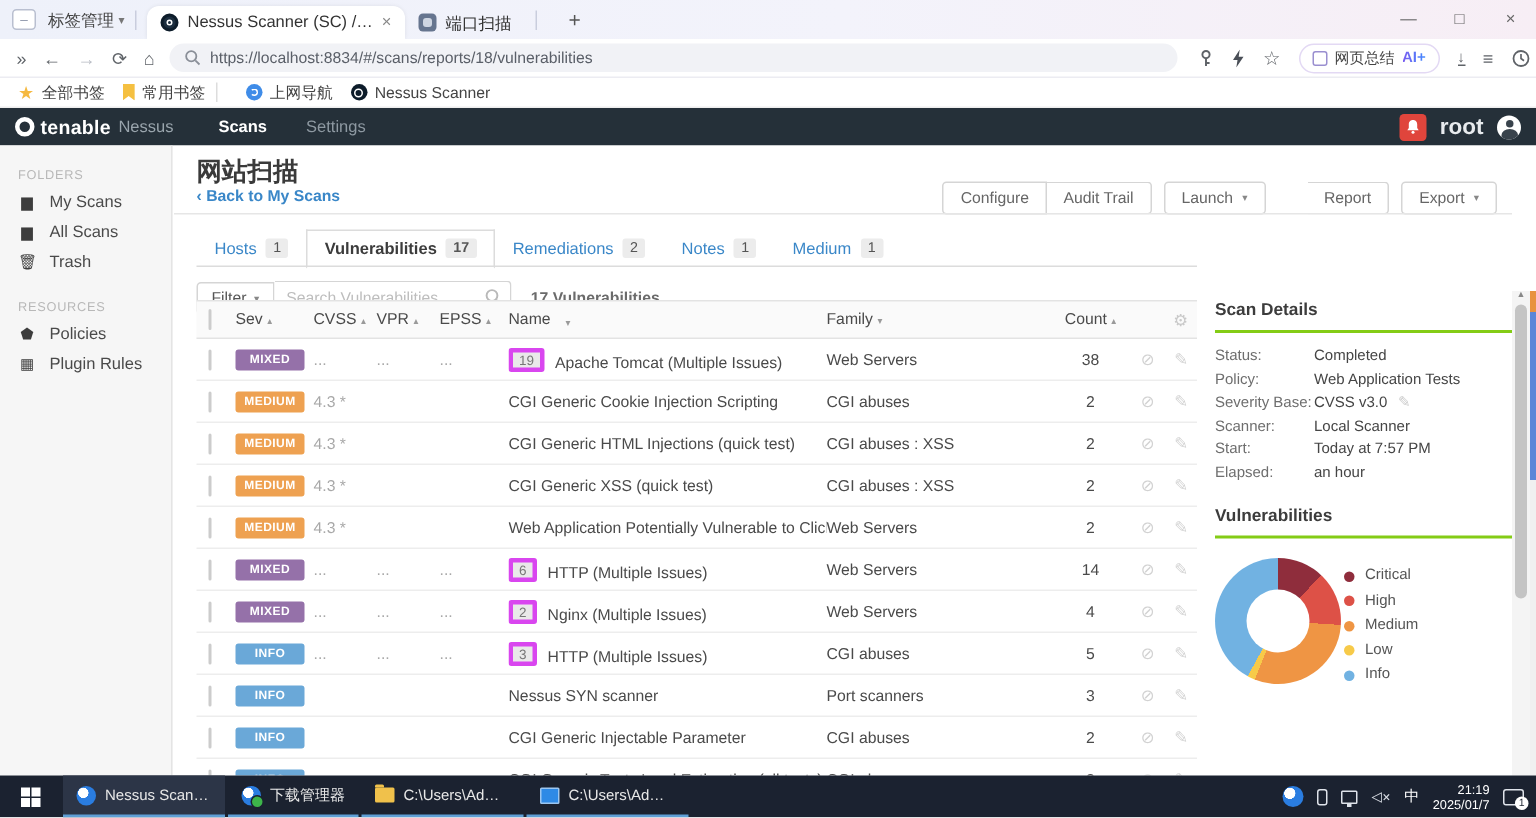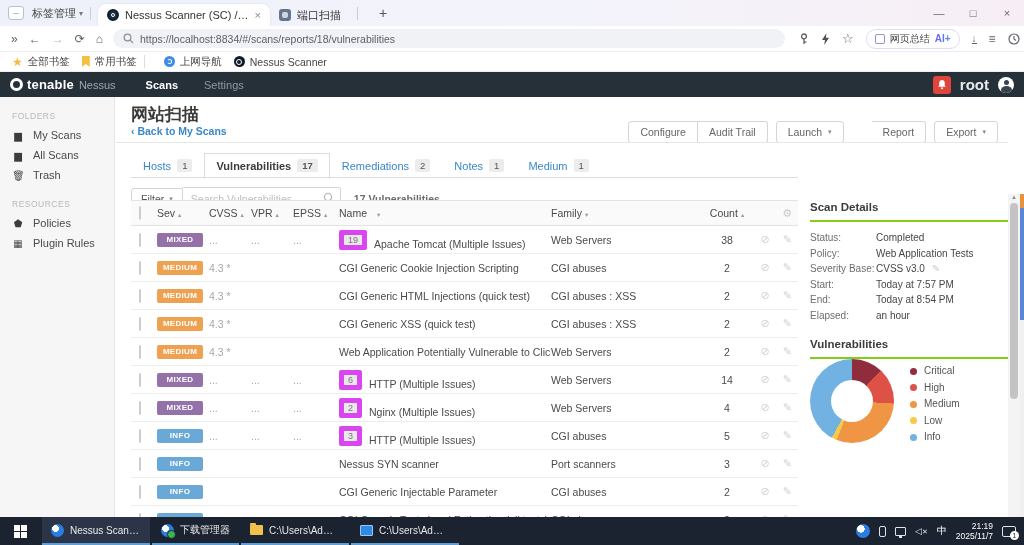--- a/index.html
+++ b/index.html
@@ -121,34 +121,34 @@
   .c-vpr { width:42px; }
   .c-epss { width:46px; }
   .c-name { flex:1; display:flex; align-items:flex-end; gap:7px; overflow:hidden; white-space:nowrap; }
   .c-family { width:158px; }
   .c-count { width:36px; text-align:center; }
   .c-act { width:53px; display:flex; gap:13px; justify-content:flex-end; padding-right:6px; }
   .trow { font-size:10.5px; color:#4a4a4a; }
   .sevbadge { display:inline-block; width:46px; text-align:center; color:#fff; font-size:8px; font-weight:bold;
     letter-spacing:.3px; border-radius:2px; padding:2.5px 0; }
   .dots { color:#a8a8a8; }
-  .nbadge { background:#e9e9e9; border:5px solid #d946ef; color:#777; font-size:9px; padding:0px 4px; border-radius:2px; flex:none; }
+  .nbadge { background:#e9e9e9; border:3px solid #d946ef; color:#777; font-size:9px; padding:0px 4px; border-radius:2px; flex:none; }
   .rowico { color:#d2d2d2; font-size:11px; }
   .gearico { color:#c9c9c9; font-size:11px; }
 
   
   .details { position:absolute; left:694px; top:104px; width:198px; }
   .dhead { font-size:11.5px; font-weight:bold; color:#3c3c3c; padding-bottom:7px; border-bottom:2px solid #84cc16; }
   .dfields { margin-top:8px; }
   .dfield { display:flex; font-size:10px; line-height:15.5px; }
   .dfield .lbl { width:66px; color:#6e6e6e; flex:none; }
   .dfield .val { color:#454545; }
   .dfield .pencil { color:#ccc; margin-left:7px; font-size:10px; }
   .vhead { margin-top:15px; }
-  .chartwrap { display:flex; align-items:flex-start; gap:16px; }
+  .chartwrap { display:flex; align-items:flex-start; margin-top:13px; gap:2px; }
   .donut { width:84px; height:84px; border-radius:50%; position:relative; }
   .donut .hole { position:absolute; left:21px; top:21px; width:42px; height:42px; border-radius:50%; background:#fff; }
   .legend { margin-top:4px; }
   .litem { display:flex; align-items:center; gap:7px; font-size:10px; color:#555; line-height:16.5px; }
   .ldot { width:7px; height:7px; border-radius:50%; flex:none; }
 
   
   .pscroll { position:absolute; left:1008px; top:97px; width:12px; height:420px; background:#f4f4f4; }
   .pscroll .thumb { position:absolute; left:2px; top:9px; width:8px; height:196px; background:#c4c4c4; border-radius:4px; }
   .pscroll .arrow { position:absolute; left:0; top:0; width:12px; text-align:center; font-size:6px; color:#888; }
@@ -598,26 +598,26 @@
             <div class="dfield">
               <span class="lbl">Policy:</span>
               <span class="val">Web Application Tests</span>
             </div>
             <div class="dfield">
               <span class="lbl">Severity Base:</span>
               <span class="val">CVSS v3.0</span>
               <span class="pencil">✎</span>
             </div>
             <div class="dfield">
+              <span class="lbl">Scanner:</span>
+              <span class="val">Local Scanner</span>
+            </div>
+            <div class="dfield">
               <span class="lbl">Start:</span>
               <span class="val">Today at 7:57 PM</span>
-            </div>
-            <div class="dfield">
-              <span class="lbl">End:</span>
-              <span class="val">Today at 8:54 PM</span>
             </div>
             <div class="dfield">
               <span class="lbl">Elapsed:</span>
               <span class="val">an hour</span>
             </div>
           </div>
         <div class="dhead vhead">Vulnerabilities</div>
         <div class="chartwrap">
           <div class="donut" id="donut" style="background: conic-gradient(rgb(143, 45, 60) 0%, rgb(143, 45, 60) 12%, rgb(221, 81, 71) 12%, rgb(221, 81, 71) 26%, rgb(239, 149, 68) 26%, rgb(239, 149, 68) 56%, rgb(247, 202, 73) 56%, rgb(247, 202, 73) 58%, rgb(113, 178, 226) 58%, rgb(113, 178, 226) 100%);">
               <div class="hole"></div>
@@ -686,21 +686,21 @@
         </div>
       </div>
     <div class="tray">
       <span class="tico-browser"></span>
       <span class="tray-phone"></span>
       <span class="tray-net"></span>
       <span class="tray-mute">◁<span style="font-size:7px;">✕</span></span>
       <span class="tray-ime">中</span>
       <div class="clock">
         <div>21:19</div>
-        <div>2025/11/7</div>
+        <div>2025/01/7</div>
       </div>
       <div class="notif">
         <span class="nb">1</span>
       </div>
     </div>
   </div>
 
 </div>
 
 </body></html>

